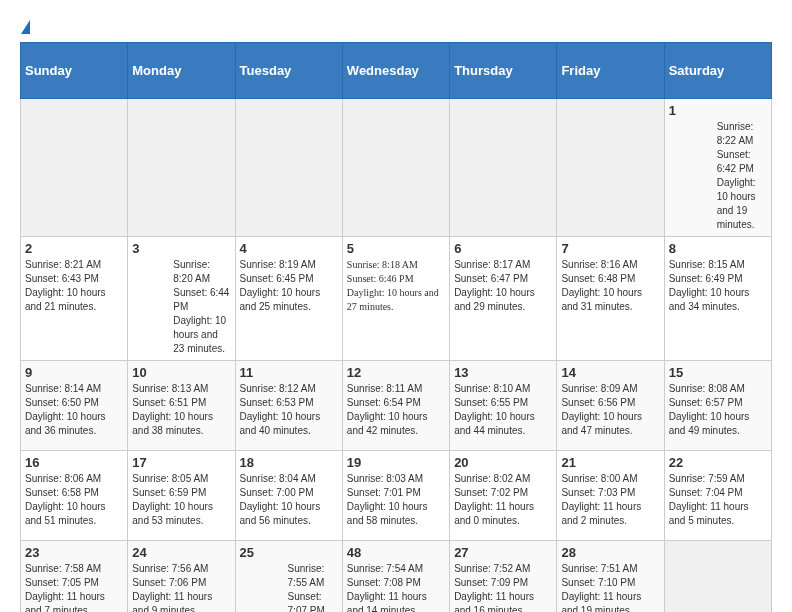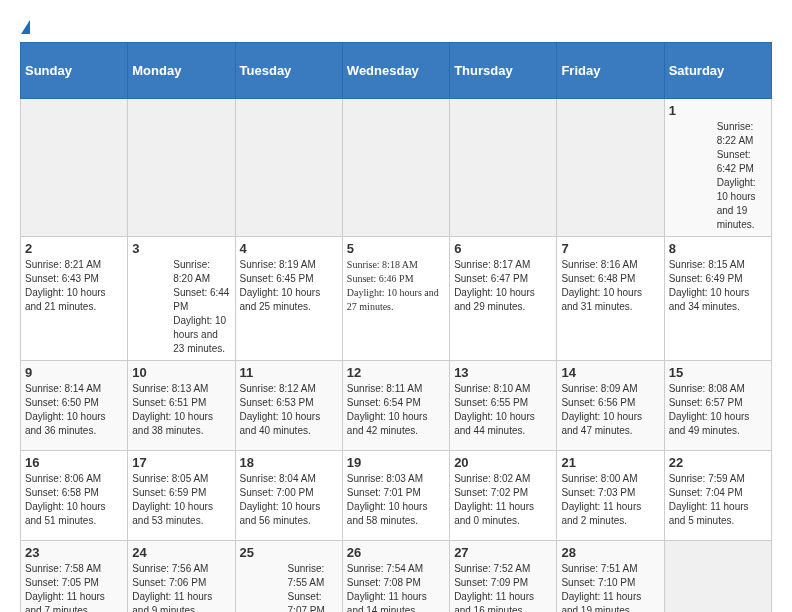--- a/index.html
+++ b/index.html
@@ -268,21 +268,21 @@
 Sunset: 7:06 PM
 Daylight: 11 hours and 9 minutes.</div>
         </td>
         <td>
           <span class="day-num">25</span>
           <div class="day-info" style="white-space: pre-wrap; margin-left: 48px;">Sunrise: 7:55 AM
 Sunset: 7:07 PM
 Daylight: 11 hours and 12 minutes.</div>
         </td>
         <td>
-          <span class="day-num">26</span>
+          <span class="day-num">48</span>
           <div class="day-info" style="white-space: pre-wrap;">Sunrise: 7:54 AM
 Sunset: 7:08 PM
 Daylight: 11 hours and 14 minutes.</div>
         </td>
         <td>
           <span class="day-num">27</span>
           <div class="day-info" style="white-space: pre-wrap;">Sunrise: 7:52 AM
 Sunset: 7:09 PM
 Daylight: 11 hours and 16 minutes.</div>
         </td>

